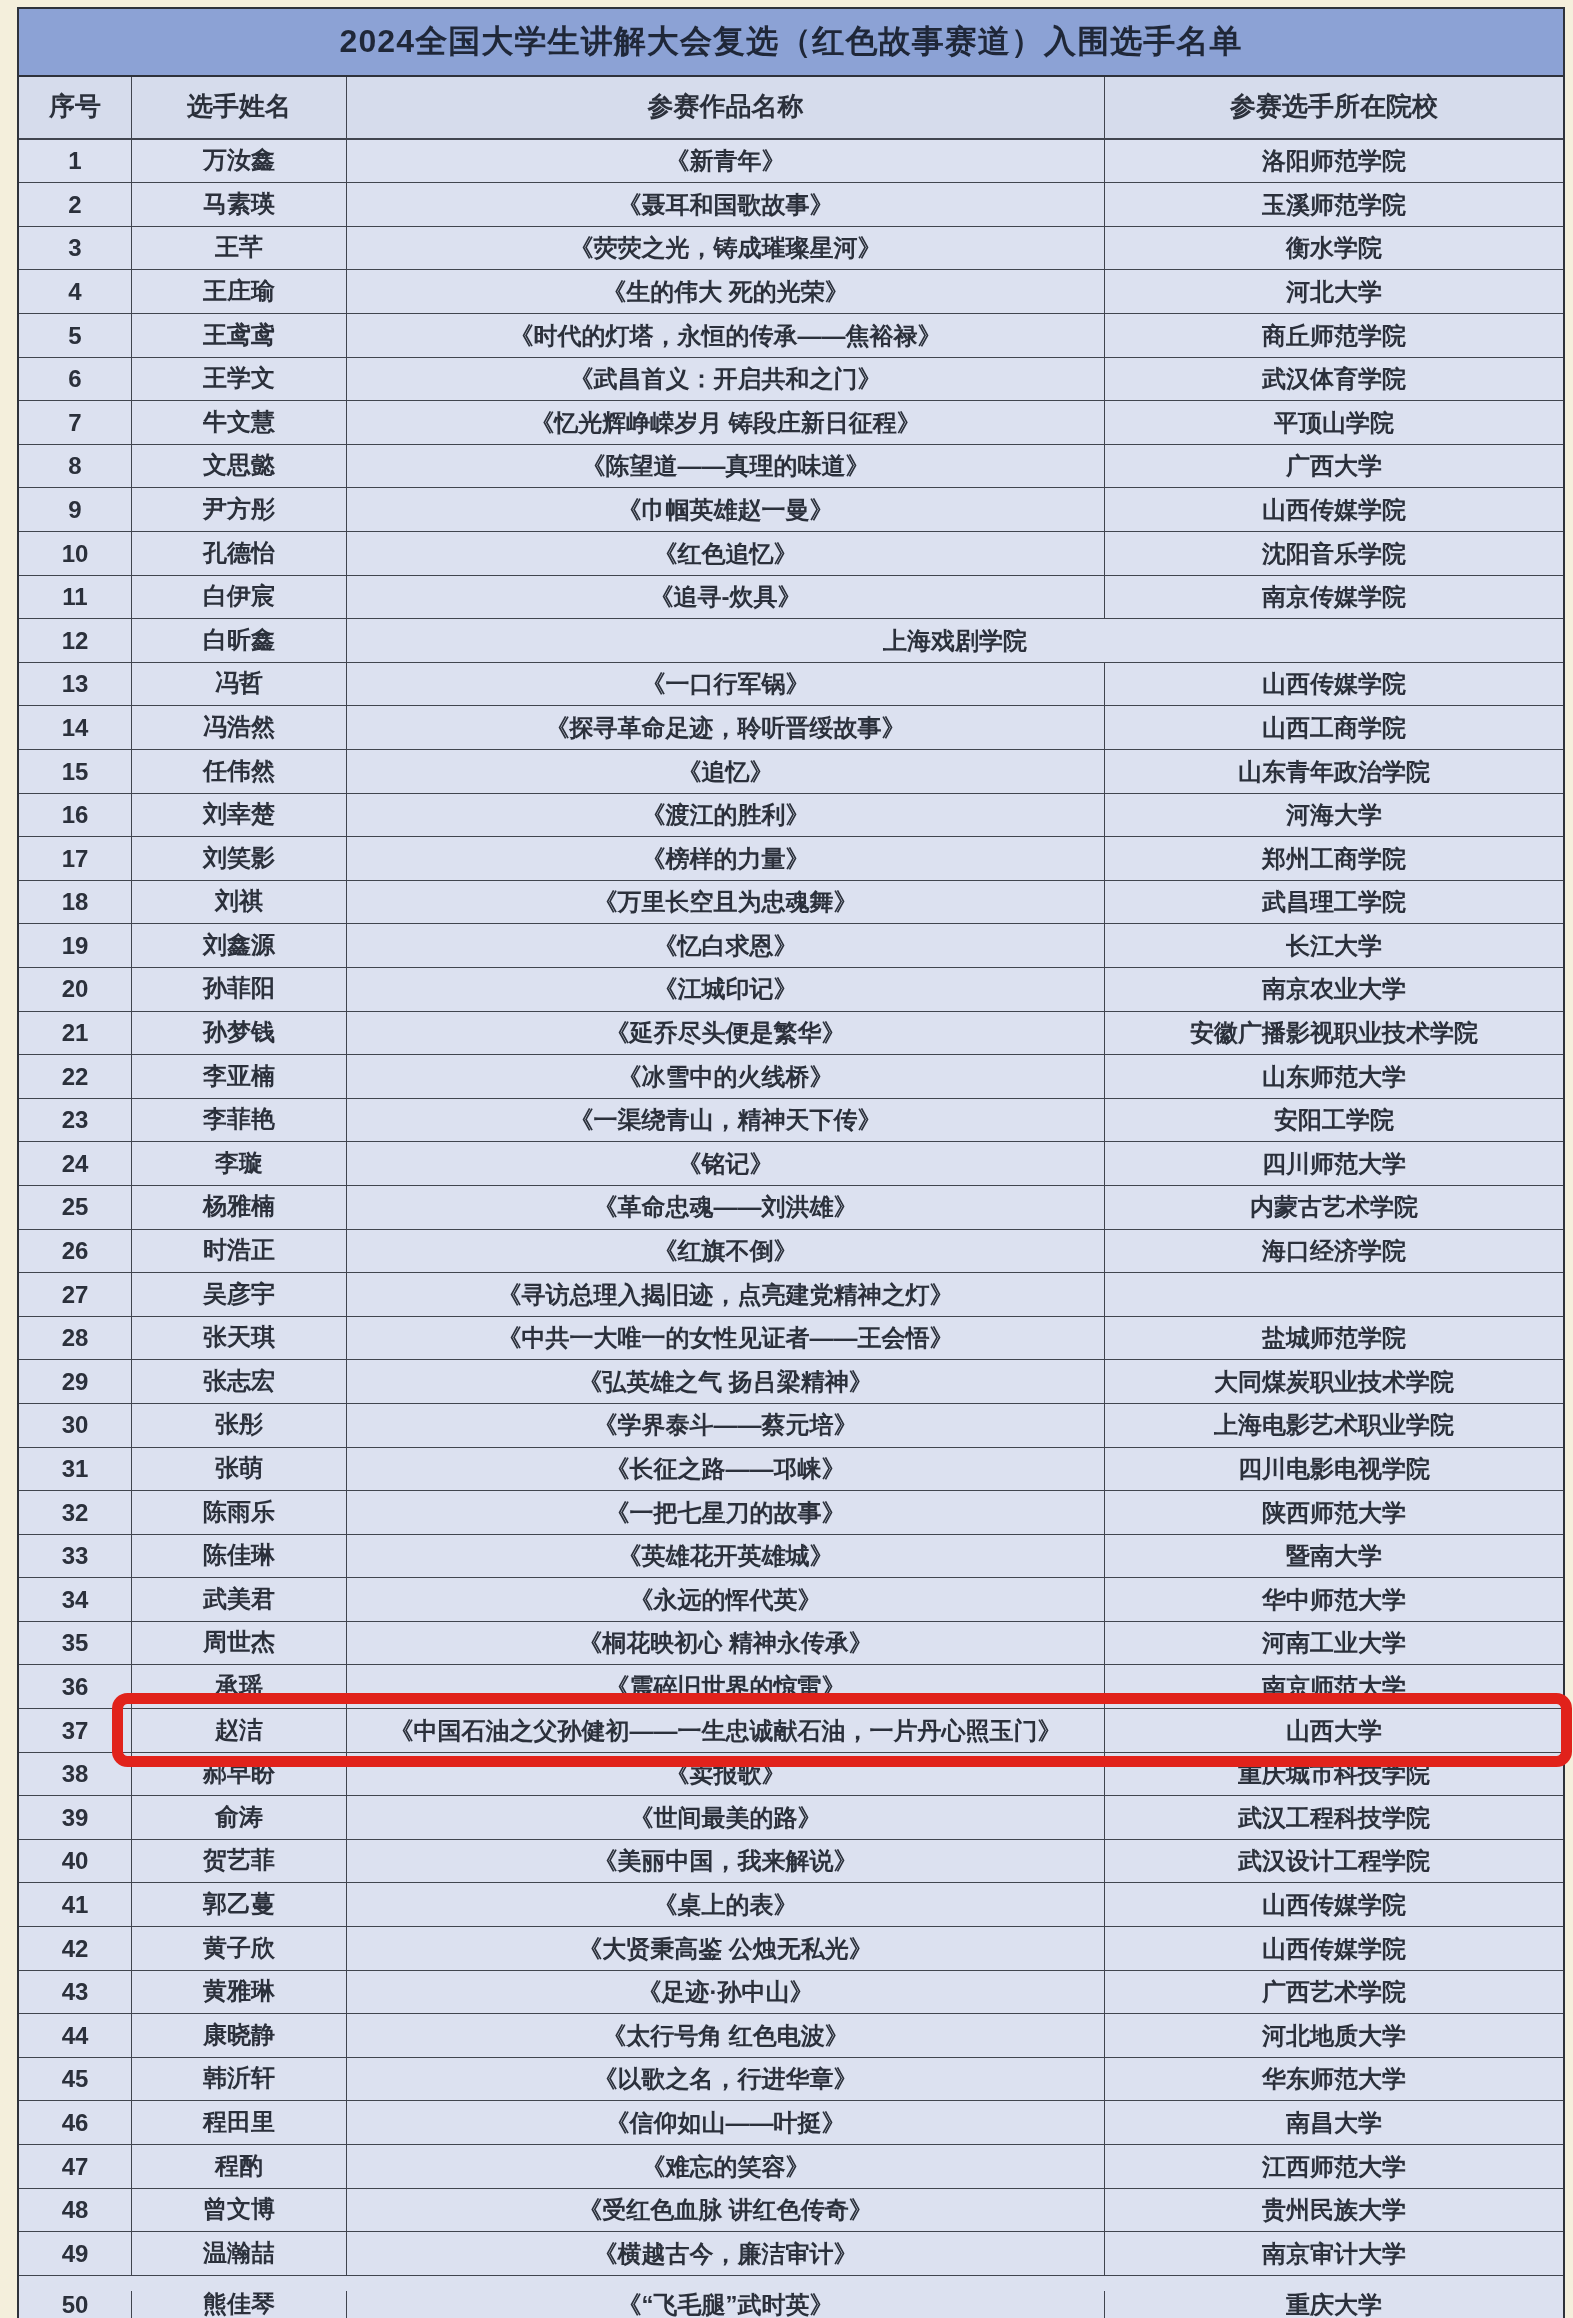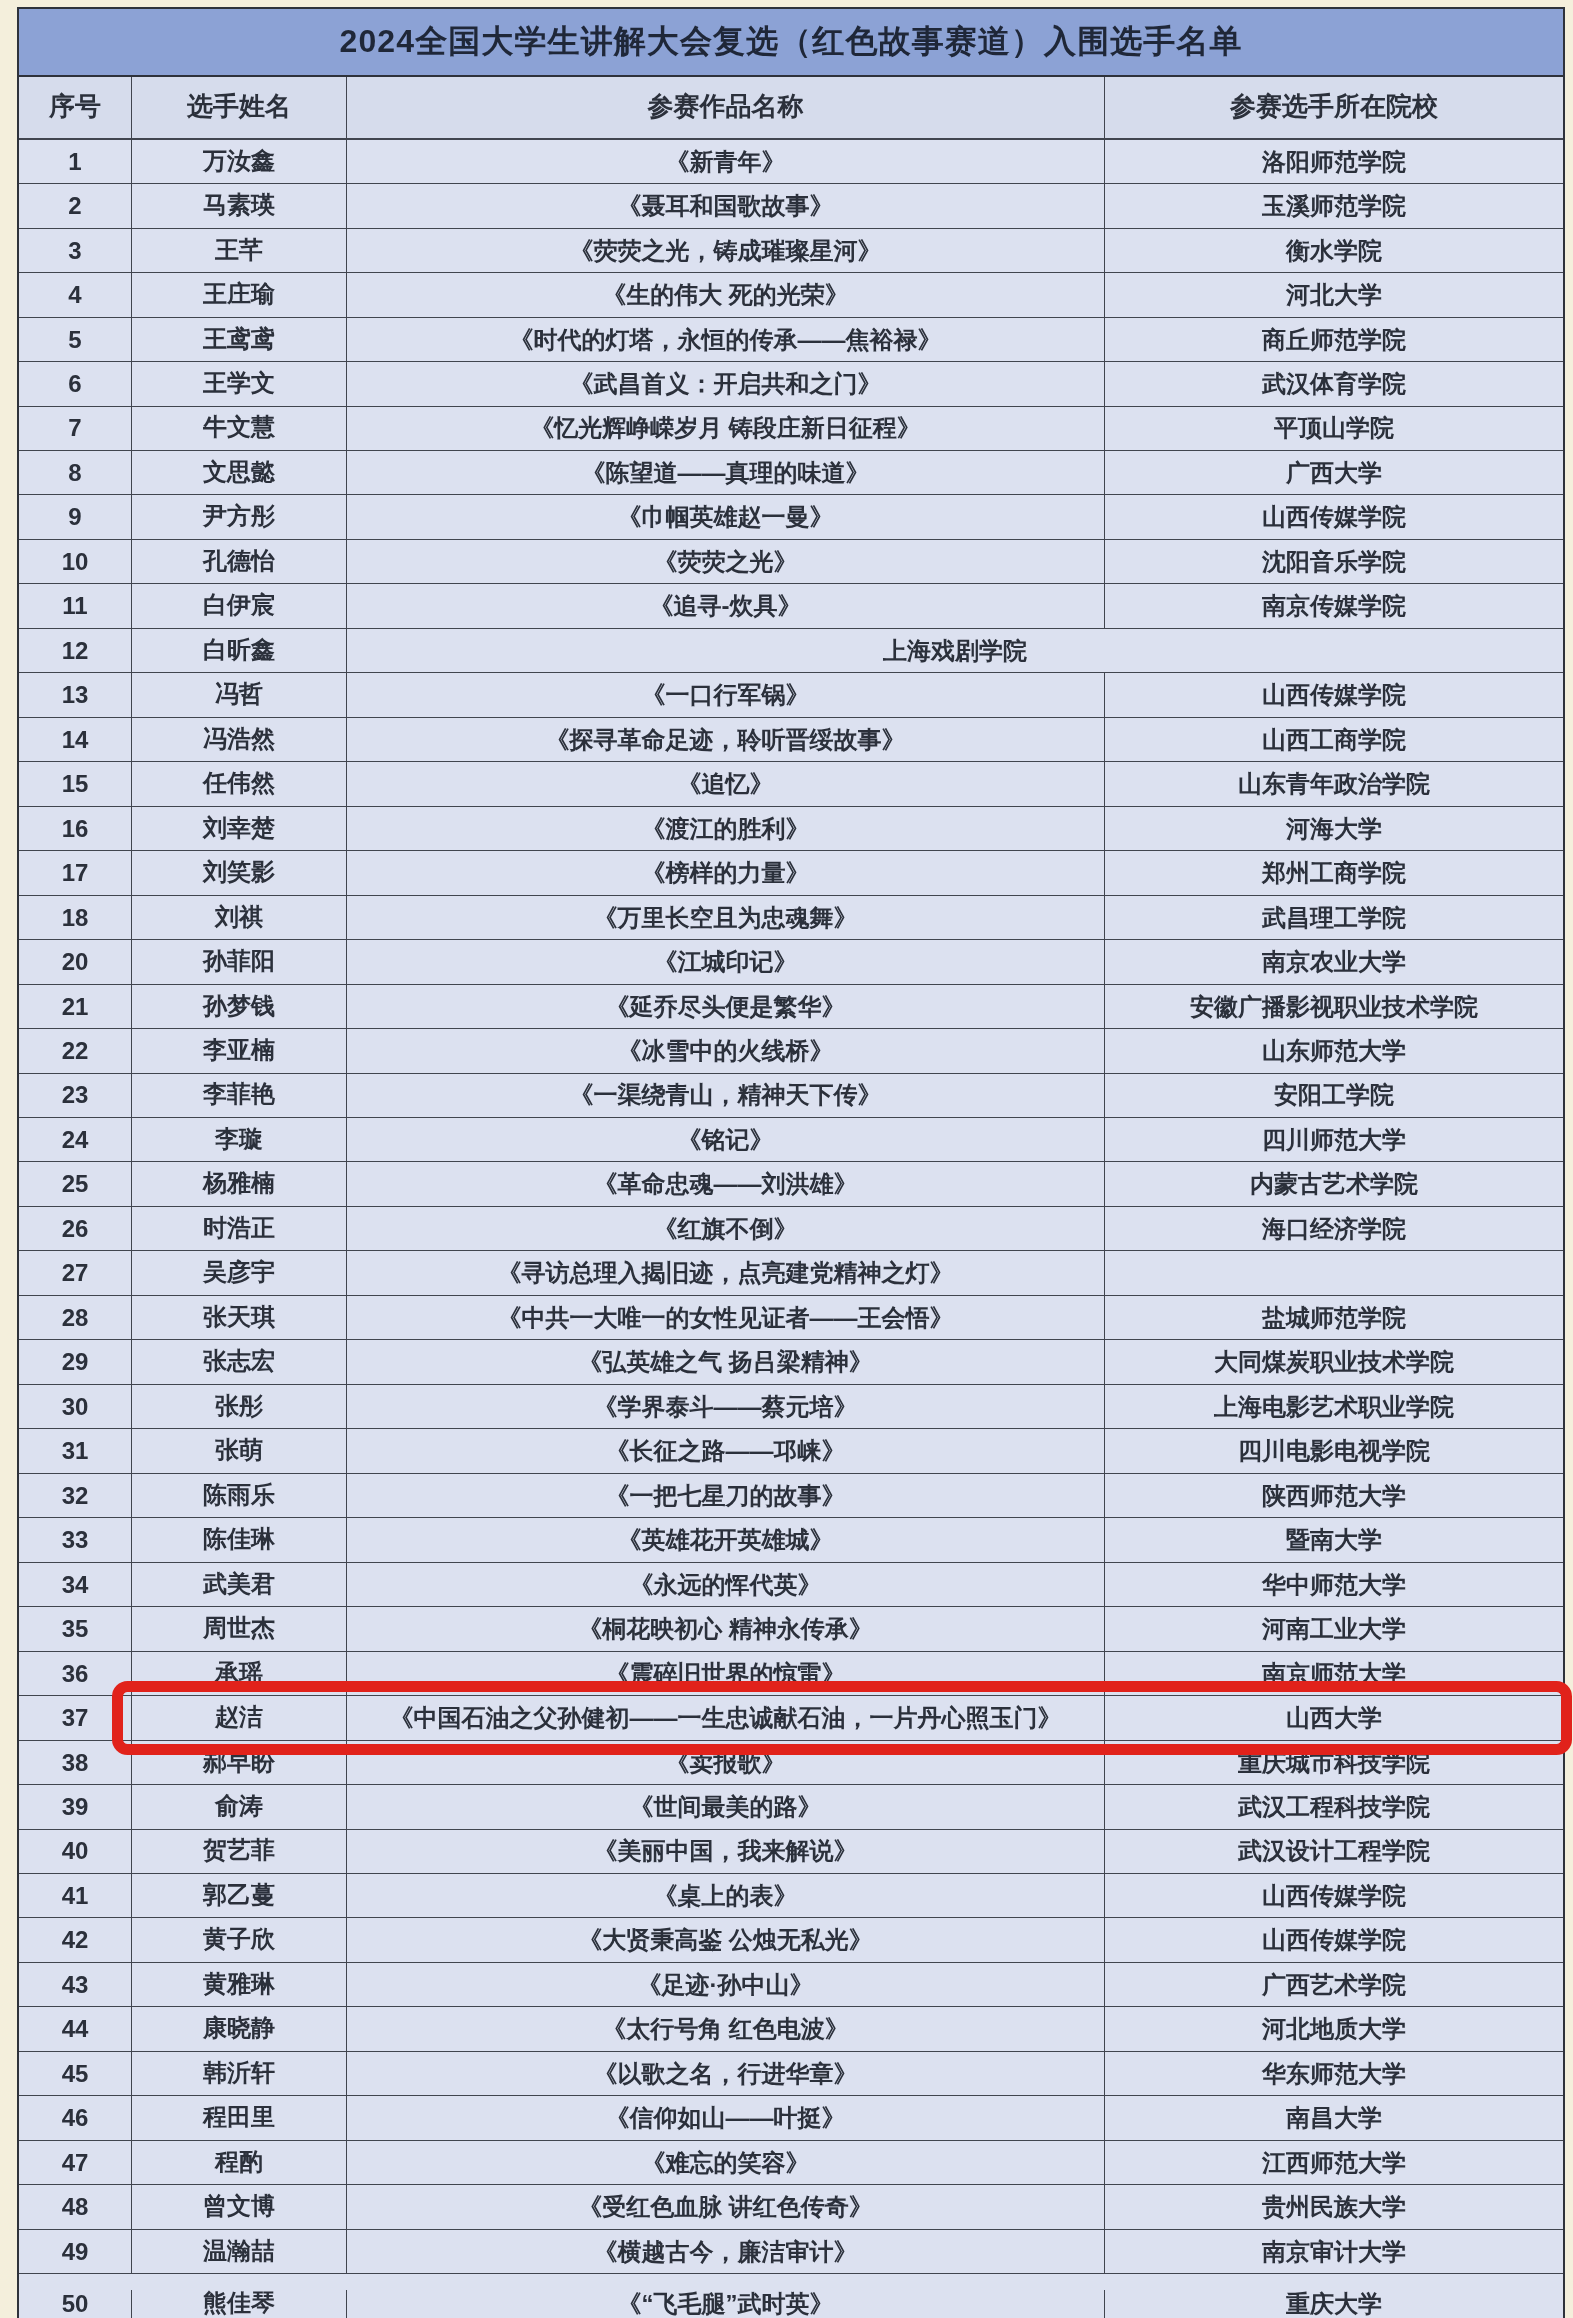--- a/index.html
+++ b/index.html
@@ -165,21 +165,21 @@
   </div>
       <div class="row">
     <div class="cell c-no">9</div>
     <div class="cell c-name">尹方彤</div>
     <div class="cell c-work">《巾帼英雄赵一曼》</div>
     <div class="cell c-school">山西传媒学院</div>
   </div>
       <div class="row">
     <div class="cell c-no">10</div>
     <div class="cell c-name">孔德怡</div>
-    <div class="cell c-work">《荧荧之光》</div>
+    <div class="cell c-work">《红色追忆》</div>
     <div class="cell c-school">沈阳音乐学院</div>
   </div>
       <div class="row">
     <div class="cell c-no">11</div>
     <div class="cell c-name">白伊宸</div>
     <div class="cell c-work">《追寻-炊具》</div>
     <div class="cell c-school">南京传媒学院</div>
   </div>
       <div class="row">
     <div class="cell c-no">12</div>
@@ -214,20 +214,26 @@
     <div class="cell c-no">17</div>
     <div class="cell c-name">刘笑影</div>
     <div class="cell c-work">《榜样的力量》</div>
     <div class="cell c-school">郑州工商学院</div>
   </div>
       <div class="row">
     <div class="cell c-no">18</div>
     <div class="cell c-name">刘祺</div>
     <div class="cell c-work">《万里长空且为忠魂舞》</div>
     <div class="cell c-school">武昌理工学院</div>
+  </div>
+      <div class="row">
+    <div class="cell c-no">19</div>
+    <div class="cell c-name">刘鑫源</div>
+    <div class="cell c-work">《忆白求恩》</div>
+    <div class="cell c-school">长江大学</div>
   </div>
       <div class="row">
     <div class="cell c-no">20</div>
     <div class="cell c-name">孙菲阳</div>
     <div class="cell c-work">《江城印记》</div>
     <div class="cell c-school">南京农业大学</div>
   </div>
       <div class="row">
     <div class="cell c-no">21</div>
     <div class="cell c-name">孙梦钱</div>

